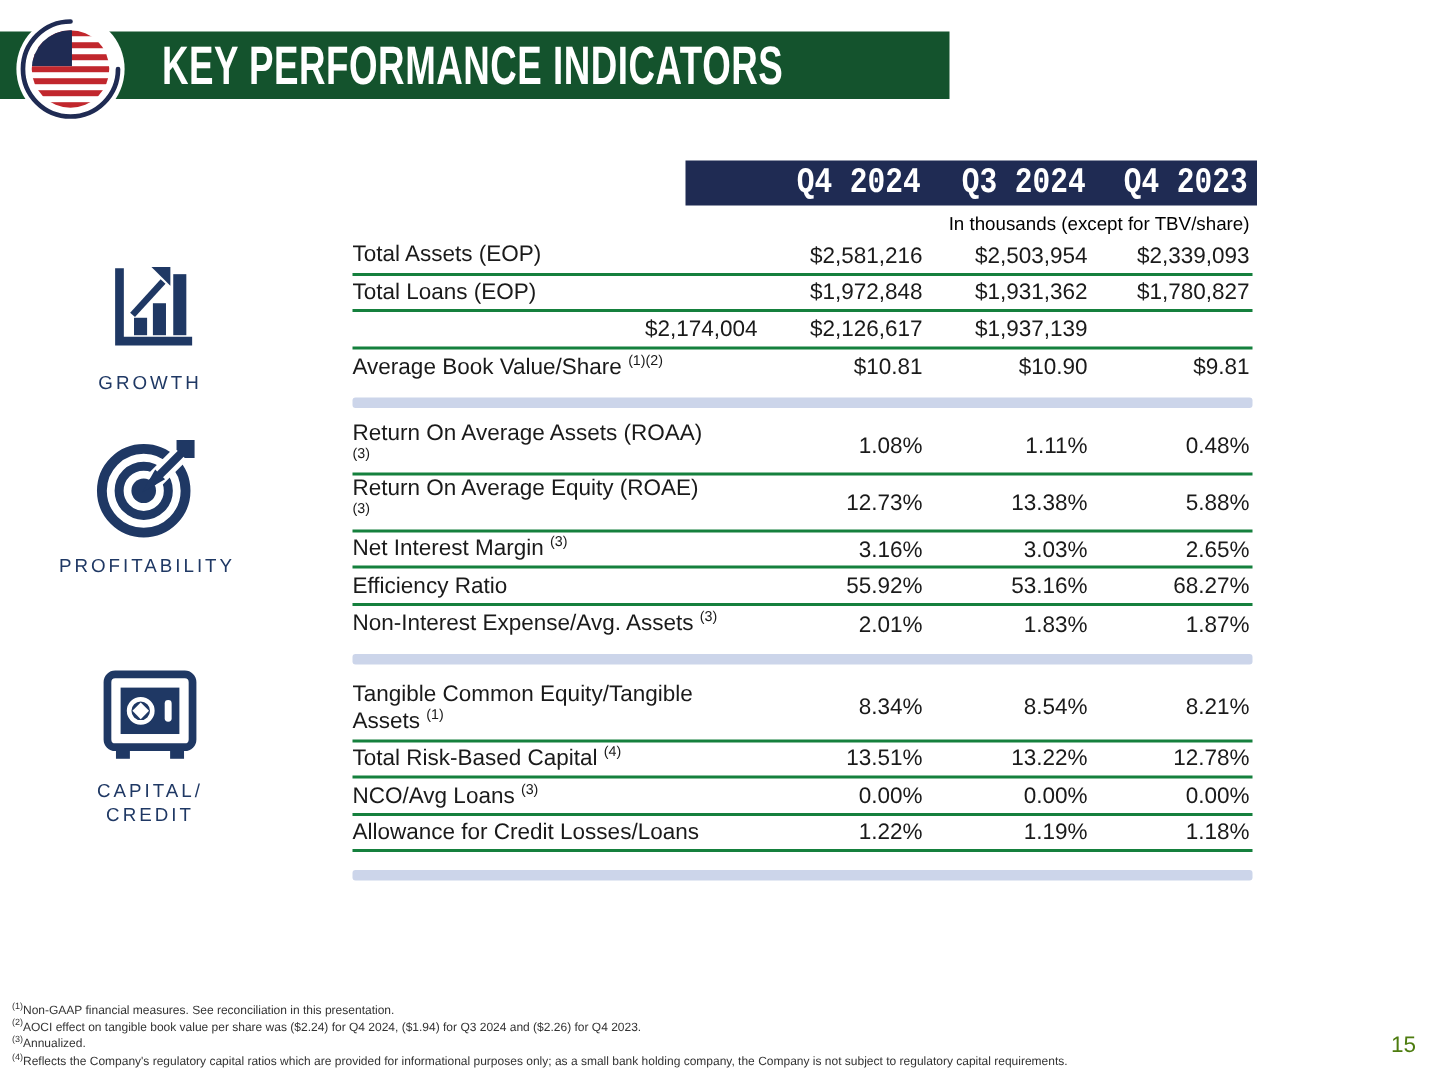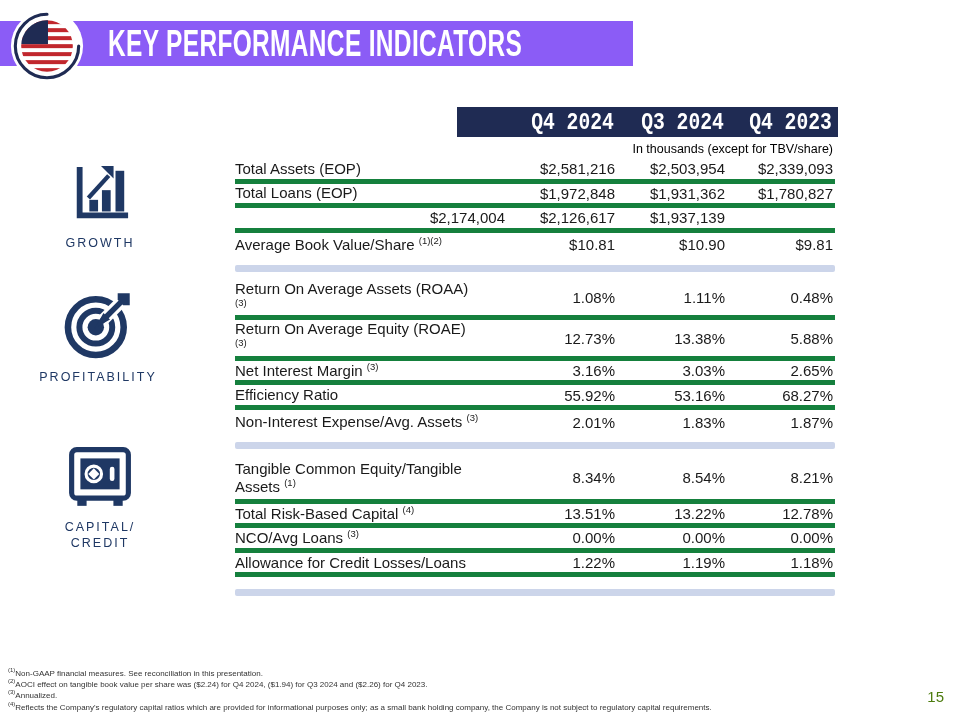--- a/index.html
+++ b/index.html
@@ -4,52 +4,52 @@
 <style>
   * { margin:0; padding:0; box-sizing:border-box; }
   html,body { background:#888; }
   .slide {
     position:relative; width:960px; height:720px; margin:0 auto;
     background:#ffffff; overflow:hidden;
     font-family:"Liberation Sans", sans-serif; color:#1a1a1a;
   }
 
   
-  .banner { position:absolute; left:0; top:21px; width:633px; height:45px; background:#8b5cf6; }
+  .banner { position:absolute; left:0; top:21px; width:633px; height:45px; background:#14532d; }
   .banner-title {
     position:absolute; left:108px; top:50%; transform:translateY(-50%);
     color:#ffffff; font-weight:700; font-size:36px; white-space:nowrap;
   }
   .banner-title .condense { display:inline-block; transform:scaleX(0.68); transform-origin:left center; letter-spacing:0.5px; }
   .logo { position:absolute; left:8px; top:7px; width:78px; height:78px; }
 
   
   .category { position:absolute; width:130px; text-align:center; }
-  .cat-growth { left:35px; top:164px; }
+  .cat-growth { left:35px; top:176px; }
   .cat-profit { left:33px; top:290px; }
   .cat-capital { left:35px; top:446px; }
   .category svg { display:block; margin:0 auto; }
   .cat-label {
     margin-top:9px; font-size:12.5px; letter-spacing:2px; color:#1f3864;
     white-space:pre-line; line-height:1.3;
   }
 
   
   .kpi-table { position:absolute; left:235px; top:107px; width:600px; }
   .grid { display:grid; grid-template-columns:272px 110px 110px 108px; align-items:center; }
 
   .thead { position:relative; height:30px; }
   .thead-bar { position:absolute; left:222px; top:0; right:-3px; height:30px; background:#1f2b53; }
   .thead .grid { position:relative; height:30px;font-family:Liberation Mono, monospace; }
   .thead .hcell { text-align:right; color:#fff; font-weight:700; font-size:24px; padding-right:3px; white-space:nowrap; }
   .thead .hcell .condense { display:inline-block; transform:scaleX(0.82); transform-origin:right center; }
 
   .units { text-align:right; font-size:12.5px; padding:5px 2px 3px 0; color:#000000; height:22px; }
 
-  .row { min-height:24.5px; font-size:15px; border-bottom:5px solid #15803d; }
+  .row { min-height:24.5px; font-size:15px; border-bottom:2px solid #15803d; }
   .row.no-line { border-bottom:none; }
   .row.tall { padding:3px 0; }
   .row .label { padding-right:6px; max-width:250px; line-height:1.18; }
   .row sup { font-size:9.5px; line-height:0; vertical-align:super; }
   .row .val { text-align:right; padding-right:2px; white-space:nowrap; }
 
   .divider { height:7px; background:#ccd5ea; border-radius:2px; margin:8px 0; }
   .divider.last { margin-top:12px; }
 
   

